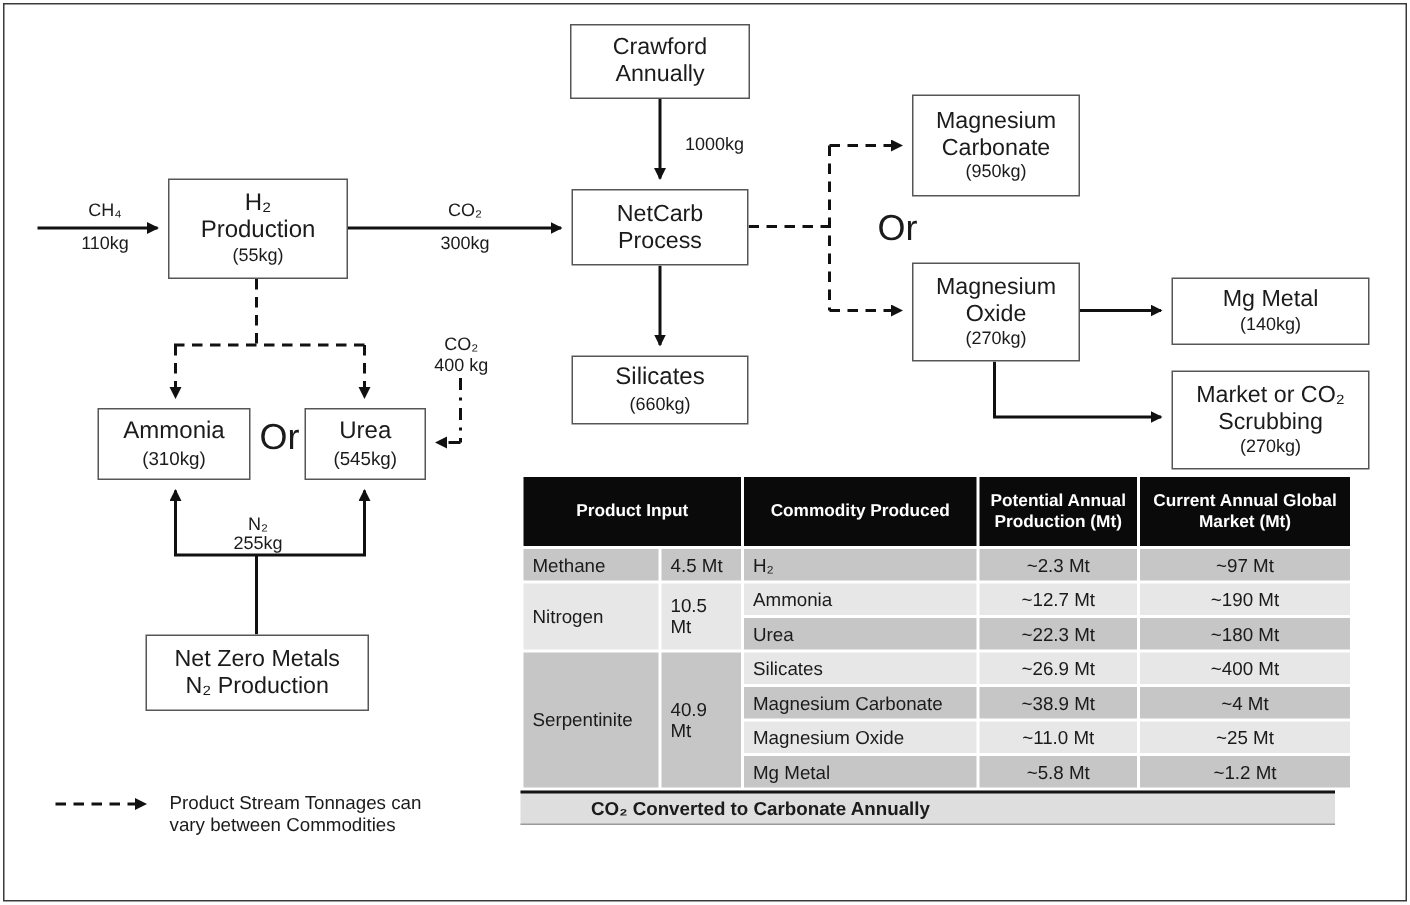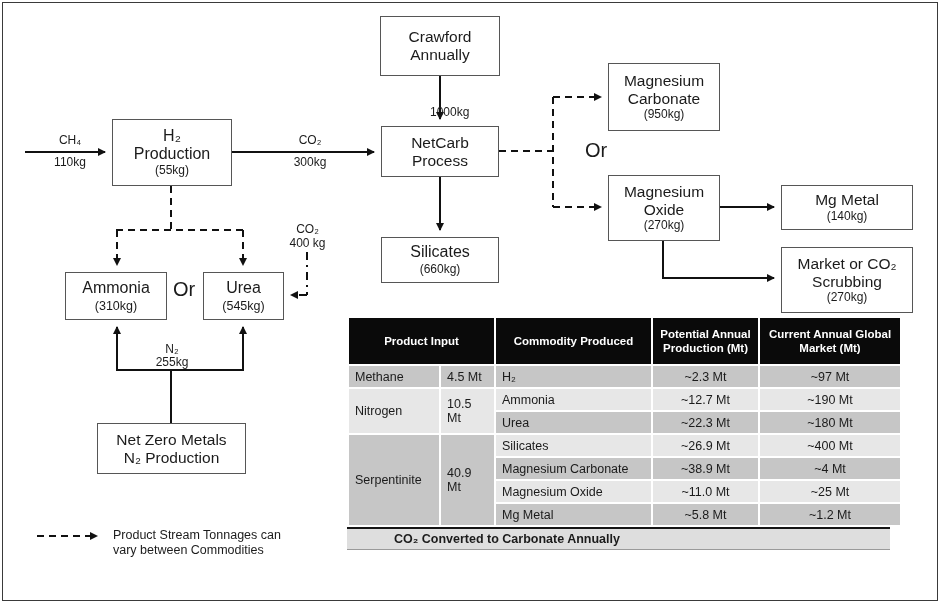--- a/index.html
+++ b/index.html
@@ -14,21 +14,21 @@
   }
   svg.flows { position:absolute; left:0; top:0; width:940px; height:603px; }
   .fbox {
     position:absolute; background:#fff; border:1.5px solid #565656;
     display:flex; flex-direction:column; align-items:center; justify-content:center;
     text-align:center; line-height:1.15;
   }
   .fbox .main { font-size:15.5px; }
   .fbox .sub  { font-size:12px; margin-top:1px; }
   .lbl { position:absolute; font-size:12px; text-align:center; line-height:1.1; white-space:nowrap; }
-  .or  { position:absolute; font-size:20px; }
+  .or  { position:absolute; font-size:24px; }
   .legend-text { position:absolute; font-size:12.5px; line-height:1.18; text-align:left; white-space:nowrap; }
 
   
   #table-wrap { position:absolute; left:347px; top:316px; width:543px; }
   #table-title { font-size:12px; padding-left:5px; margin-bottom:3px; white-space:nowrap; }
   table.prod { border-collapse:separate; border-spacing:2px; width:543px; table-layout:fixed; }
   table.prod th {
     background:#0a0a0a; color:#ffffff; font-size:11.5px; font-weight:bold;
     text-align:center; vertical-align:middle; line-height:1.22; padding:3px 2px; height:46px;
   }
@@ -88,21 +88,21 @@
         <line x1="37" y1="536" x2="97" y2="536" marker-end="url(#ah)"></line>
       </g>
 
       <g stroke-dasharray="8 5 2 5">
         <line x1="307" y1="252" x2="307" y2="295"></line>
         <line x1="307" y1="295" x2="291" y2="295" marker-end="url(#ah)"></line>
       </g>
     </g>
   </svg>
 
-  <div class="fbox" style="left:380px;top:16px;width:120px;height:60px;">
+  <div class="fbox" style="left:380px;top:16px;width:120px;height:50px;">
     <div class="main">Crawford</div>
     <div class="main">Annually</div>
   </div>
 
   <div class="fbox" style="left:112px;top:119px;width:120px;height:67px;">
     <div class="main" style="font-size:16px">H₂</div>
     <div class="main" style="font-size:16px">Production</div>
     <div class="sub">(55kg)</div>
   </div>
 
@@ -153,21 +153,21 @@
     <div class="main">Net Zero Metals</div>
     <div class="main">N₂ Production</div>
   </div>
 
   <div class="lbl" style="left:40px;top:134px;width:60px;">CH₄</div>
   <div class="lbl" style="left:40px;top:156px;width:60px;">110kg</div>
 
   <div class="lbl" style="left:280px;top:134px;width:60px;">CO₂</div>
   <div class="lbl" style="left:280px;top:156px;width:60px;">300kg</div>
 
-  <div class="lbl" style="left:430px;top:90px;width:50px;text-align:left;margin-top:16px;">1000kg</div>
+  <div class="lbl" style="left:446px;top:90px;width:50px;text-align:right;">1000kg</div>
 
   <div class="lbl" style="left:280px;top:223px;width:55px;">CO₂</div>
   <div class="lbl" style="left:280px;top:237px;width:55px;">400 kg</div>
 
   <div class="lbl" style="left:150px;top:343px;width:44px;">N₂</div>
   <div class="lbl" style="left:150px;top:356px;width:44px;">255kg</div>
 
   <div class="or" style="left:173px;top:278px;">Or</div>
   <div class="or" style="left:585px;top:139px;">Or</div>
 

